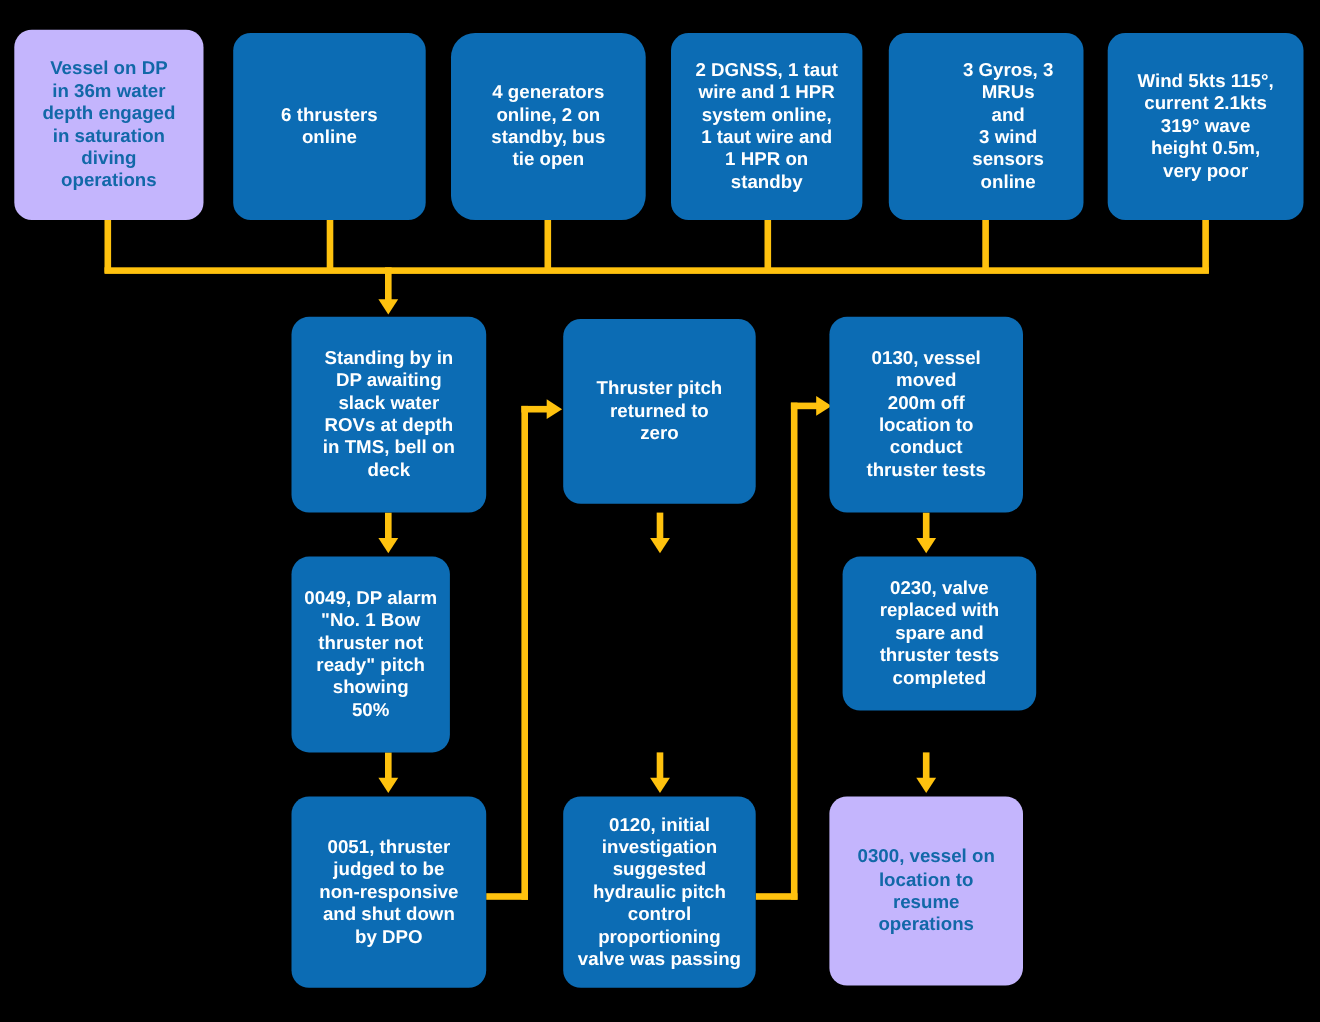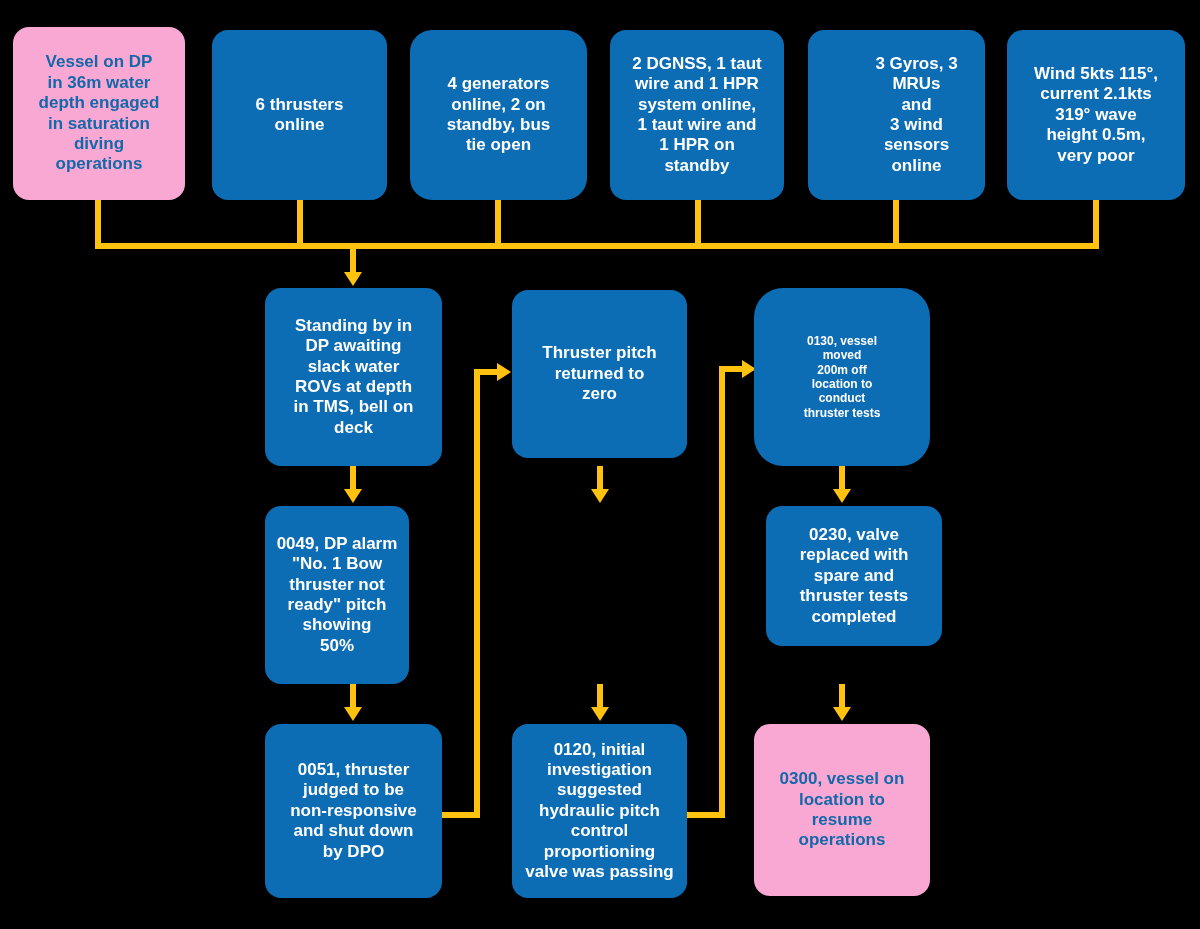--- a/index.html
+++ b/index.html
@@ -28,21 +28,21 @@
     line-height: 1.2;
     padding: 6px 8px;
     white-space: pre-line;
     z-index: 3;
   }
   .node.blue {
     background: #0C6CB4;
     color: #FFFFFF;
   }
   .node.yellow {
-    background: #f9a8d4;
+    background: #c4b5fd;
     color: #1268A8;
   }
   .conn {
     position: absolute;
     background: #FFC20E;
     z-index: 1;
   }
   .arrow-down {
     position: absolute;
     width: 0;
@@ -160,21 +160,21 @@
 hydraulic pitch
 control
 proportioning
 valve was passing</div>
 
   <div class="conn" style="left:687px; top:812px; width:38px; height:6px;"></div>
   <div class="conn" style="left:719px; top:366px; width:6px; height:452px;"></div>
   <div class="conn" style="left:719px; top:366px; width:26px; height:6px;"></div>
   <div class="arrow-right" style="left:742px; top:360px;"></div>
 
-  <div class="node blue" style="left:754px; top:288px; width:176px; height:178px; font-size:12px;border-radius:29px;">0130, vessel
+  <div class="node blue" style="left:754px; top:288px; width:176px; height:178px; font-size:17px;">0130, vessel
 moved
 200m off
 location to
 conduct
 thruster tests</div>
 
   <div class="conn" style="left:839px; top:466px; width:6px; height:26px;"></div>
   <div class="arrow-down" style="left:833px; top:489px;"></div>
 
   <div class="node blue" style="left:754px; top:506px; width:176px; height:140px; font-size:17px;margin-left:12px;">0230, valve

